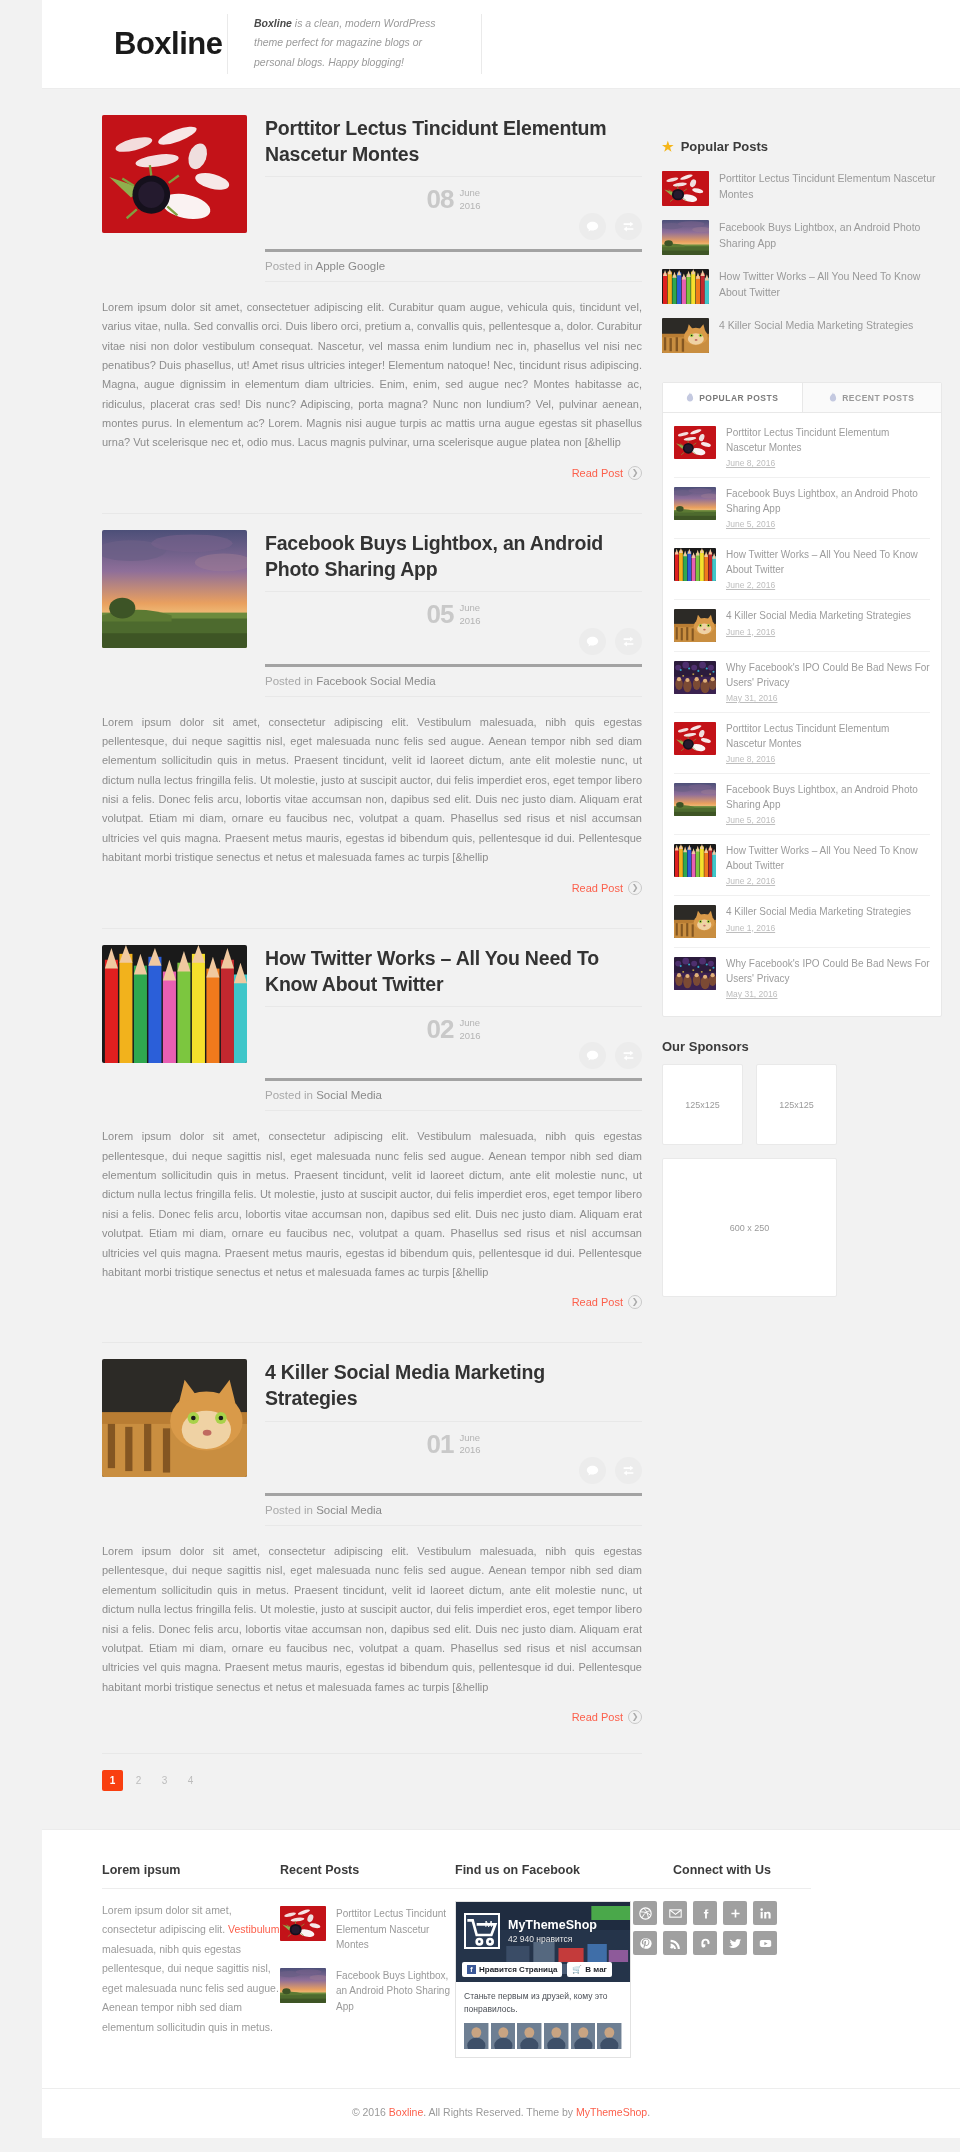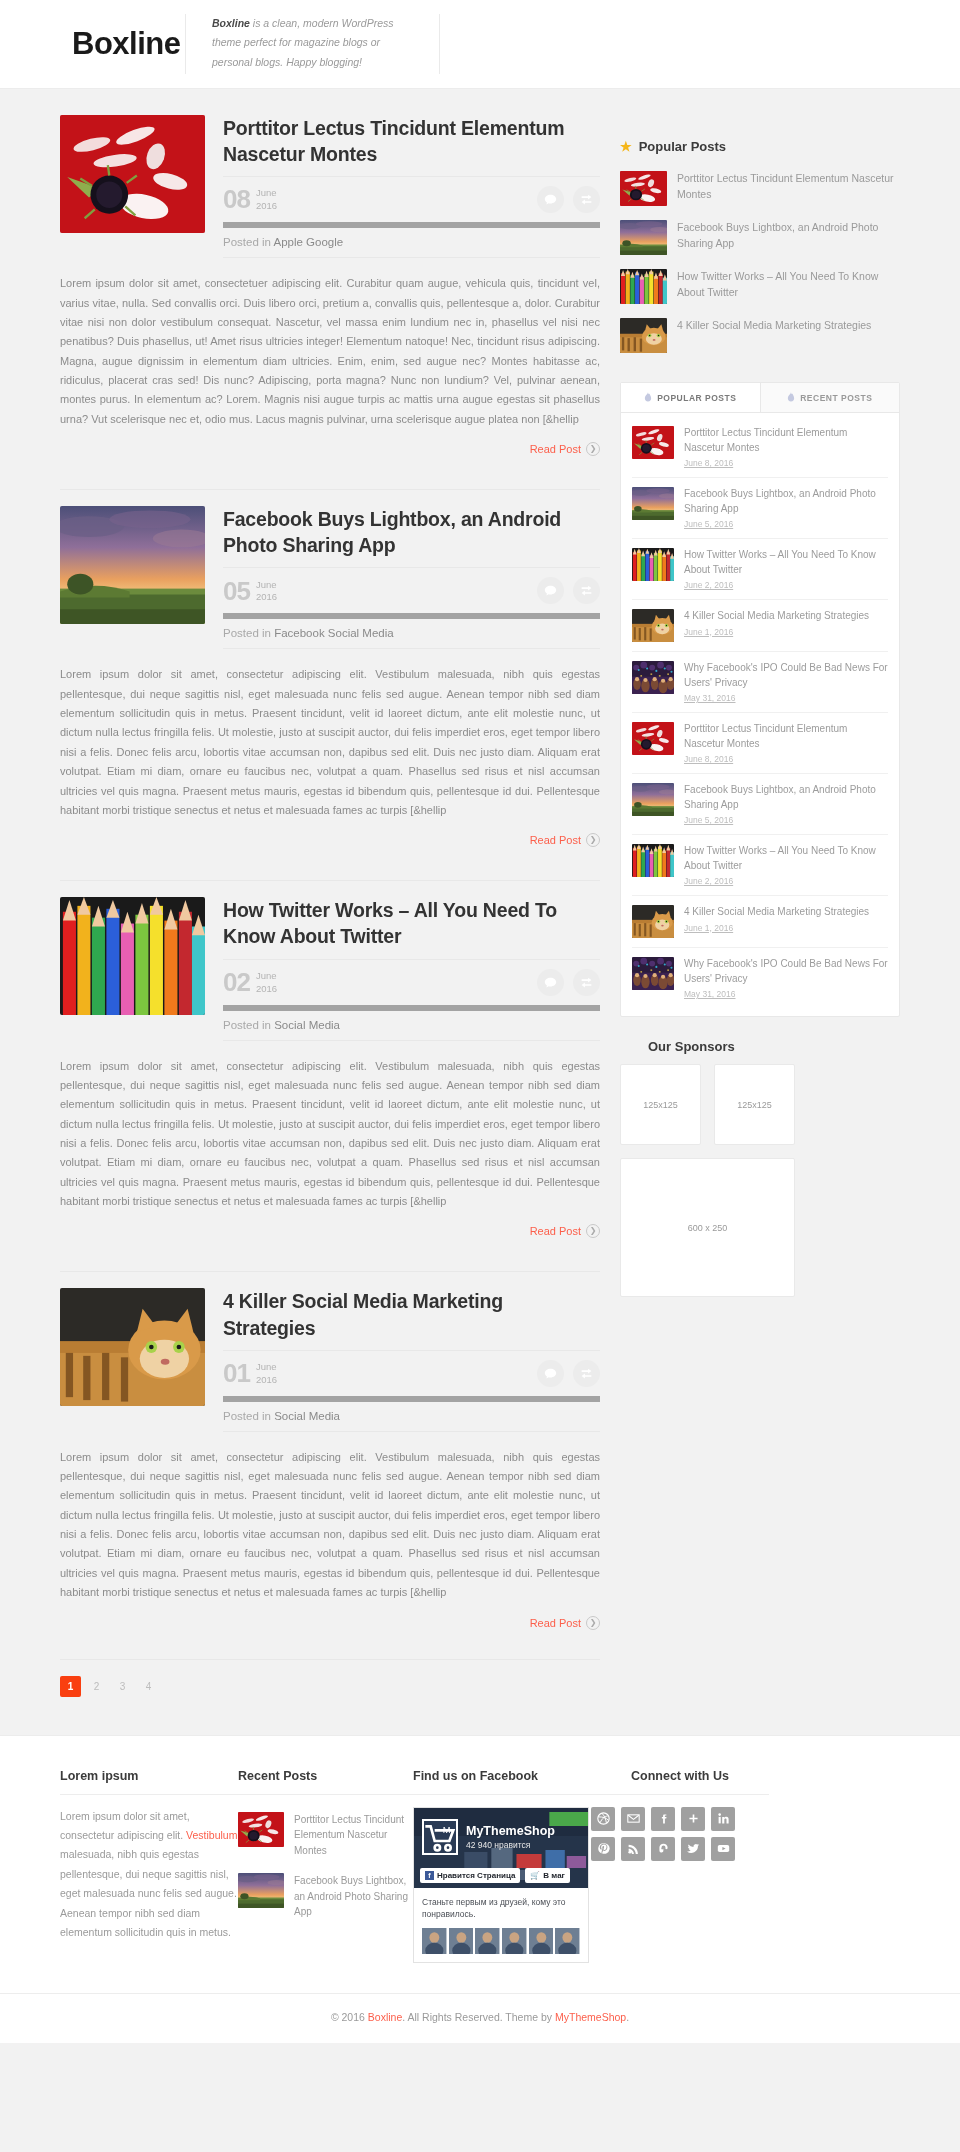--- a/index.html
+++ b/index.html
@@ -2,21 +2,21 @@
 <html><head>
 <meta charset="utf-8">
 <style>
   * { box-sizing: border-box; margin: 0; padding: 0; }
   html, body {
     width: 960px;
     background: #f2f2f2;
     font-family: "Liberation Sans", sans-serif;
     -webkit-font-smoothing: antialiased;
   }
-  .page { width: 960px; position: relative; }
+  .page { width: 960px; position: relative; padding-left: 42px; }
 
   
   .header {
     background: #fff;
     height: 89px;
     display: flex;
     align-items: center;
     border-bottom: 1px solid #ececec;
   }
   .logo {
@@ -77,37 +77,38 @@
     color: #333;
     letter-spacing: -0.2px;
     font-family: "Liberation Sans", sans-serif;
   }
   .meta-row {
     margin-top: 9px;
     border-top: 1px solid #e8e8e8;
     padding-top: 9px;
     display: flex;
     align-items: center;
+    flex-direction: column;
   }
   .datebox { display: flex; align-items: flex-start; }
   .dnum {
     font-size: 26px; font-weight: bold; color: #c9c9c9;
     line-height: 1; letter-spacing: -1px;
   }
   .dtext { padding-left: 6px; font-size: 9.5px; color: #b4b4b4; line-height: 1.35; padding-top: 1px; }
   .icon-actions { margin-left: auto; display: flex; gap: 9px; }
   .circ {
     width: 27px; height: 27px; border-radius: 50%;
     background: #ececec; display: flex; align-items: center;
     justify-content: center; color: #fff;
   }
   .circ svg { width: 13px; height: 13px; fill: #fff; }
   .posted {
     margin-top: 9px; padding-top: 8px;
-    border-top: 6px solid #a3a3a3;
+    border-top: 3px solid #a3a3a3;
     font-size: 11.5px; color: #a9a9a9;
     padding-bottom: 9px;
     border-bottom: 1px solid #e8e8e8;
   }
   .posted b { color: #8a8a8a; font-weight: normal; }
   .excerpt {
     margin-top: 16px;
     font-size: 11px;
     line-height: 1.76;
     color: #8c8c8c;
@@ -175,21 +176,21 @@
   .tab-list { padding: 4px 11px 8px 11px; }
   .tl-item { display: flex; gap: 10px; padding: 9px 0; border-bottom: 1px solid #f0f0f0; }
   .tl-item:last-child { border-bottom: none; }
   .tl-thumb { width: 42px; height: 33px; flex: none; border-radius: 1px; overflow: hidden; }
   .tl-thumb svg { display: block; width: 100%; height: 100%; }
   .tl-txt { flex: 1; }
   .tl-title { font-size: 10px; line-height: 1.45; color: #9c9c9c; }
   .tl-date { font-size: 8.5px; color: #bdbdbd; margin-top: 3px; text-decoration: underline; }
 
   
-  .sp-title { font-size: 13px; font-weight: bold; color: #3b3b3b; margin-bottom: 10px; margin-left: 28px; }
+  .sp-title { font-size: 13px; font-weight: bold; color: #3b3b3b; margin-bottom: 10px; }
   .sp-row { display: flex; gap: 13px; }
   .sp-box {
     background: #fff; border: 1px solid #e9e9e9;
     display: flex; align-items: center; justify-content: center;
     font-size: 9px; color: #9a9a9a; border-radius: 2px;
   }
   .sp-125 { width: 81px; height: 81px; }
   .sp-300 { width: 175px; height: 139px; margin-top: 13px; }
 
   

